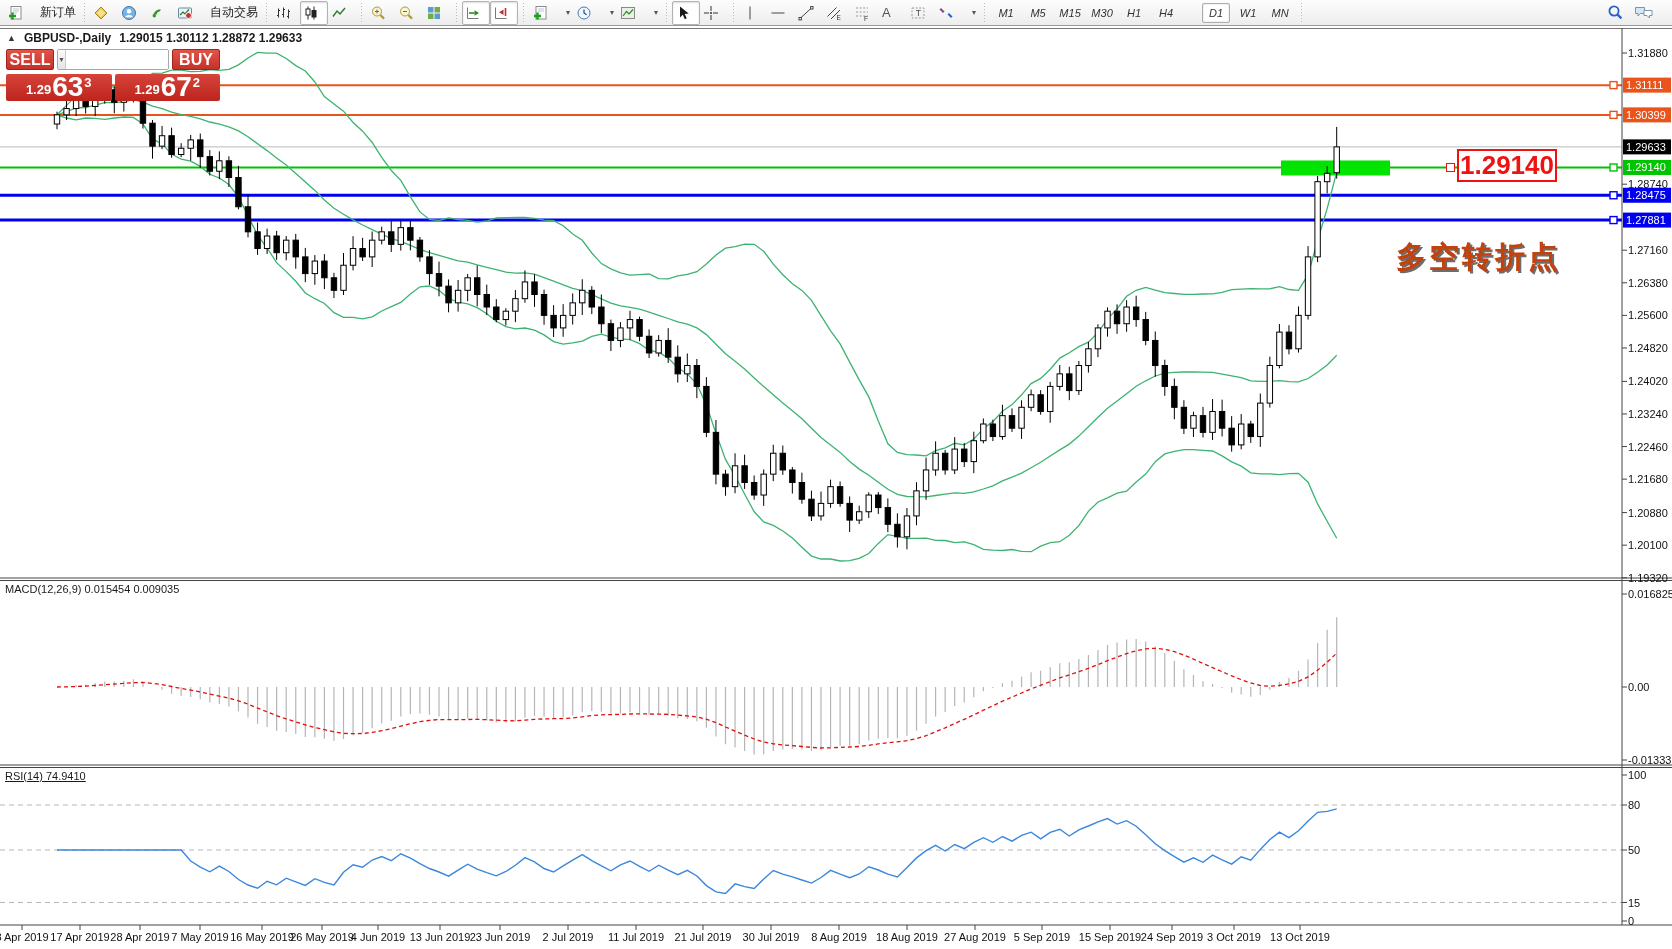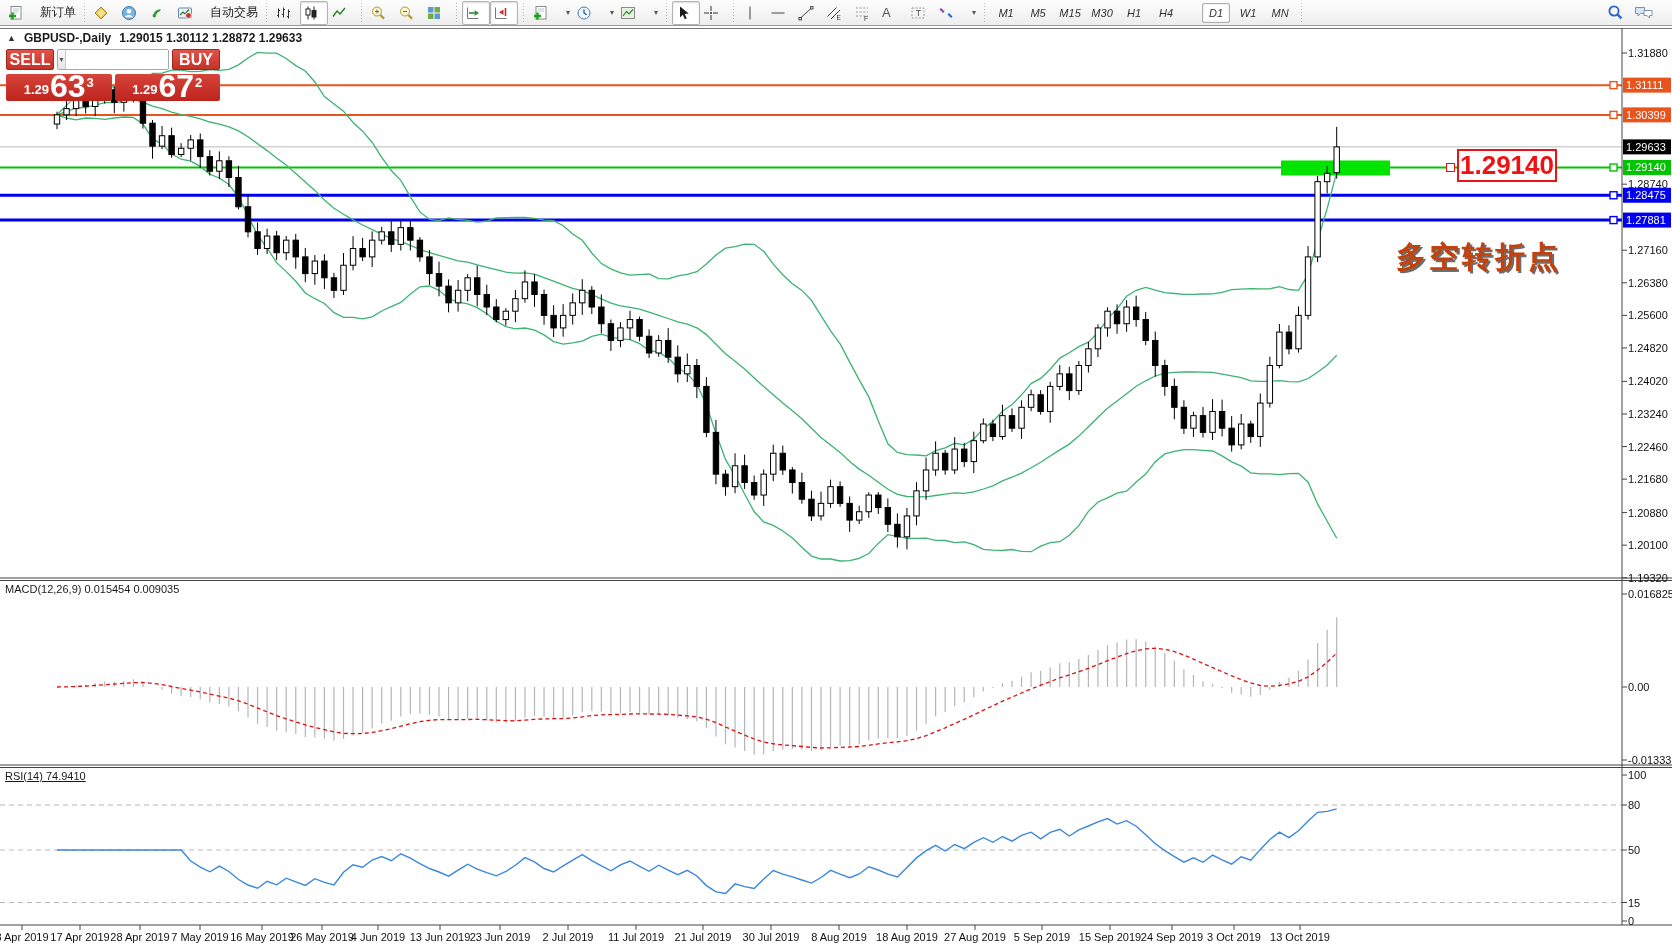--- a/index.html
+++ b/index.html
@@ -34,21 +34,21 @@
   .vol{flex:1;display:flex;border:1px solid #a8a8a8;background:#fff;border-radius:2px;overflow:hidden;}
   .vol-btn{width:15px;background:linear-gradient(#fafafa,#e4e4e4);display:flex;align-items:center;
     justify-content:center;font-size:7px;color:#555;}
   .vol-btn.l{border-right:1px solid #ccc;}
   .vol-val{flex:1;border:0;outline:0;text-align:right;font-size:15px;color:#111;
     font-family:"Liberation Sans",sans-serif;}
   .ocp-row2{display:flex;gap:3px;margin-top:2px;height:31px;align-items:center;}
   .price-box{flex:1;background:linear-gradient(#d6443a,#bd241d);color:#fff;border-radius:2px;
     display:flex;align-items:flex-end;justify-content:center;padding-bottom:2px;}
   .pb-prefix{font-size:13px;font-weight:bold;margin:0 1px 2px 0;}
-  .pb-big{font-size:32px;font-weight:bold;line-height:25px;}
+  .pb-big{font-size:28px;font-weight:bold;line-height:25px;}
   .pb-sup{font-size:13px;font-weight:bold;margin:1px 0 0 1px;align-self:flex-start;}
   .ind-label{position:absolute;font-size:11px;color:#1a1a1a;z-index:4;}
   #macd-label{left:5px;top:583px;} #rsi-label{left:5px;top:770px;text-decoration:underline;}
   .annotation{position:absolute;left:1396px;top:237px;font-size:30px;font-weight:bold;
     letter-spacing:3px;color:#c2410c;text-shadow:2px 2px 0 #6d6d6d;z-index:5;}
   .price-flag{position:absolute;left:1457px;top:149px;width:96px;height:29px;background:#fff;
     border:2px solid #ee1212;color:#ee1212;font-size:26px;font-weight:bold;
     display:flex;align-items:center;justify-content:center;z-index:5;}
   .flag-handle{position:absolute;left:1446px;top:163px;width:7px;height:7px;background:#fff;
     border:1px solid #ee1212;z-index:5;}

